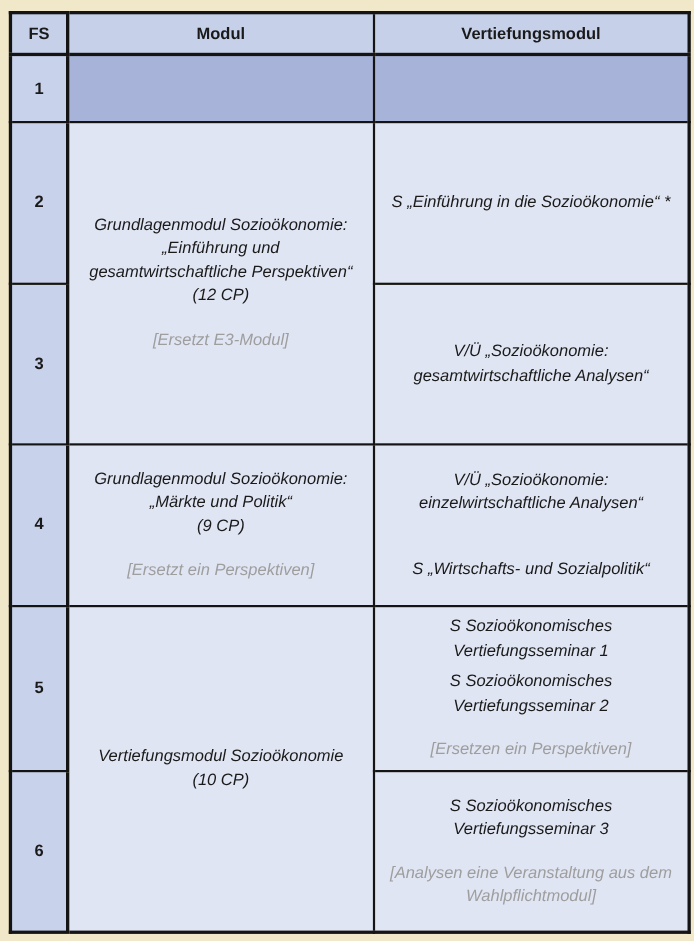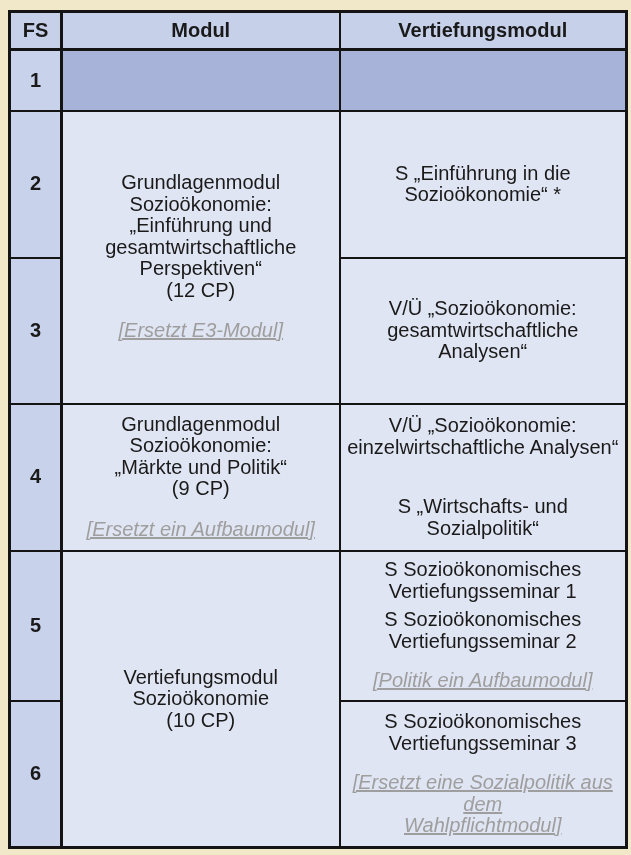--- a/index.html
+++ b/index.html
@@ -13,21 +13,21 @@
     font-family: "Liberation Sans", sans-serif;
     color: #1a1a1a;
     overflow: hidden;
   }
   table.plan {
     border-collapse: collapse;
     table-layout: fixed;
     width: 617px;
     margin: 10px 0 0 8px;
     border: 3px solid var(--border, #141414);
-    font-size: 20px;
+    font-size: 15px;
     line-height: 21.5px;
   }
   col.c-fs    { width: 52px; }
   col.c-modul { width: 278px; }
   col.c-ver   { width: 287px; }
   th, td {
     border: 2px solid var(--border, #141414);
     text-align: center;
     vertical-align: middle;
     padding: 2px 6px;
@@ -40,26 +40,25 @@
     height: 31px;
   }
   td.fs-cell {
     background: var(--fs-col-bg, #c9d2eb);
     border-right-width: 3px;
     font-weight: bold;
   }
   th.fs-head { border-right-width: 3px; }
   td.dark  { background: var(--row1-bg, #a7b3d8); }
   td.light { background: var(--cell-bg, #e0e5f3); }
-  .txt { white-space: pre-line; }
+  .txt { white-space: pre-line; font-style: italic; }
   .note {
     color: var(--note-text, #9e9e9e);
     font-style: italic;
     white-space: pre-line;
-    text-decoration: underline;
   }
   .note.after-title { margin-top: 19px; }
   .block + .block-far  { margin-top: 38px; }
   .block + .block-near { margin-top: 7px; }
   .block + .note-gap   { margin-top: 18px; }
   tr.r1 { height: 61px; }
   tr.r2 { height: 147px; }
   tr.r3 { height: 146px; }
   tr.r4 { height: 147px; }
   tr.r5 { height: 150px; }
@@ -108,47 +107,47 @@
 gesamtwirtschaftliche Analysen“</div>
     </td>
   </tr>
 
   <tr class="r4">
     <td class="fs-cell">4</td>
     <td class="light">
       <div class="txt">Grundlagenmodul Sozioökonomie:
 „Märkte und Politik“
 (9 CP)</div>
-      <div class="note after-title">[Ersetzt ein Aufbaumodul]</div>
+      <div class="note after-title">[Ersetzt ein Perspektiven]</div>
     </td>
     <td class="light">
       <div class="txt block">V/Ü „Sozioökonomie:
 einzelwirtschaftliche Analysen“</div>
       <div class="txt block block-far">S „Wirtschafts- und Sozialpolitik“</div>
     </td>
   </tr>
 
   <tr class="r5">
     <td class="fs-cell">5</td>
     <td class="light" rowspan="2">
       <div class="txt">Vertiefungsmodul Sozioökonomie
 (10 CP)</div>
     </td>
     <td class="light">
       <div class="txt block">S Sozioökonomisches
 Vertiefungsseminar 1</div>
       <div class="txt block block-near">S Sozioökonomisches
 Vertiefungsseminar 2</div>
-      <div class="note note-gap">[Politik ein Aufbaumodul]</div>
+      <div class="note note-gap">[Ersetzen ein Perspektiven]</div>
     </td>
   </tr>
 
   <tr class="r6">
     <td class="fs-cell">6</td>
     <td class="light">
       <div class="txt block">S Sozioökonomisches
 Vertiefungsseminar 3</div>
-      <div class="note note-gap">[Ersetzt eine Sozialpolitik aus dem
+      <div class="note note-gap">[Analysen eine Veranstaltung aus dem
 Wahlpflichtmodul]</div>
     </td>
   </tr>
 </tbody>
   </table>
 
 </body></html>

